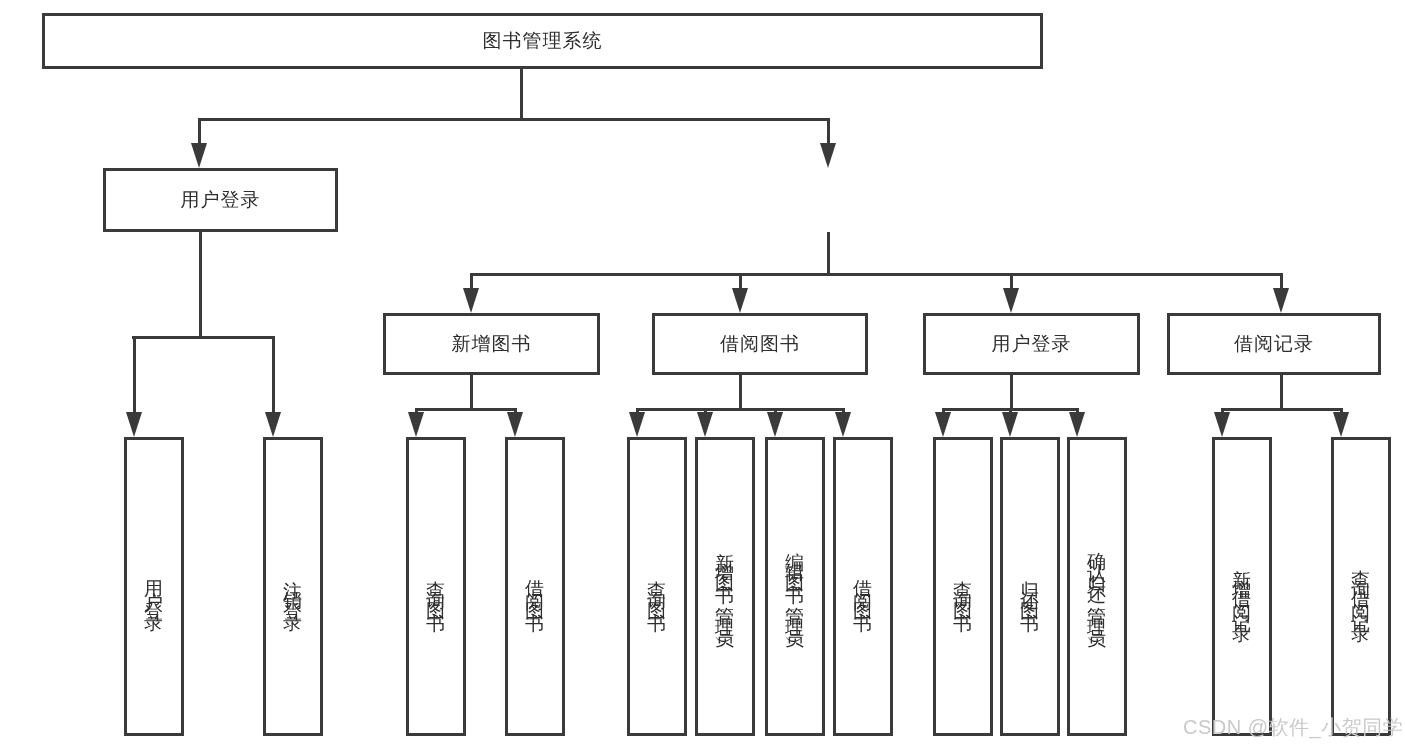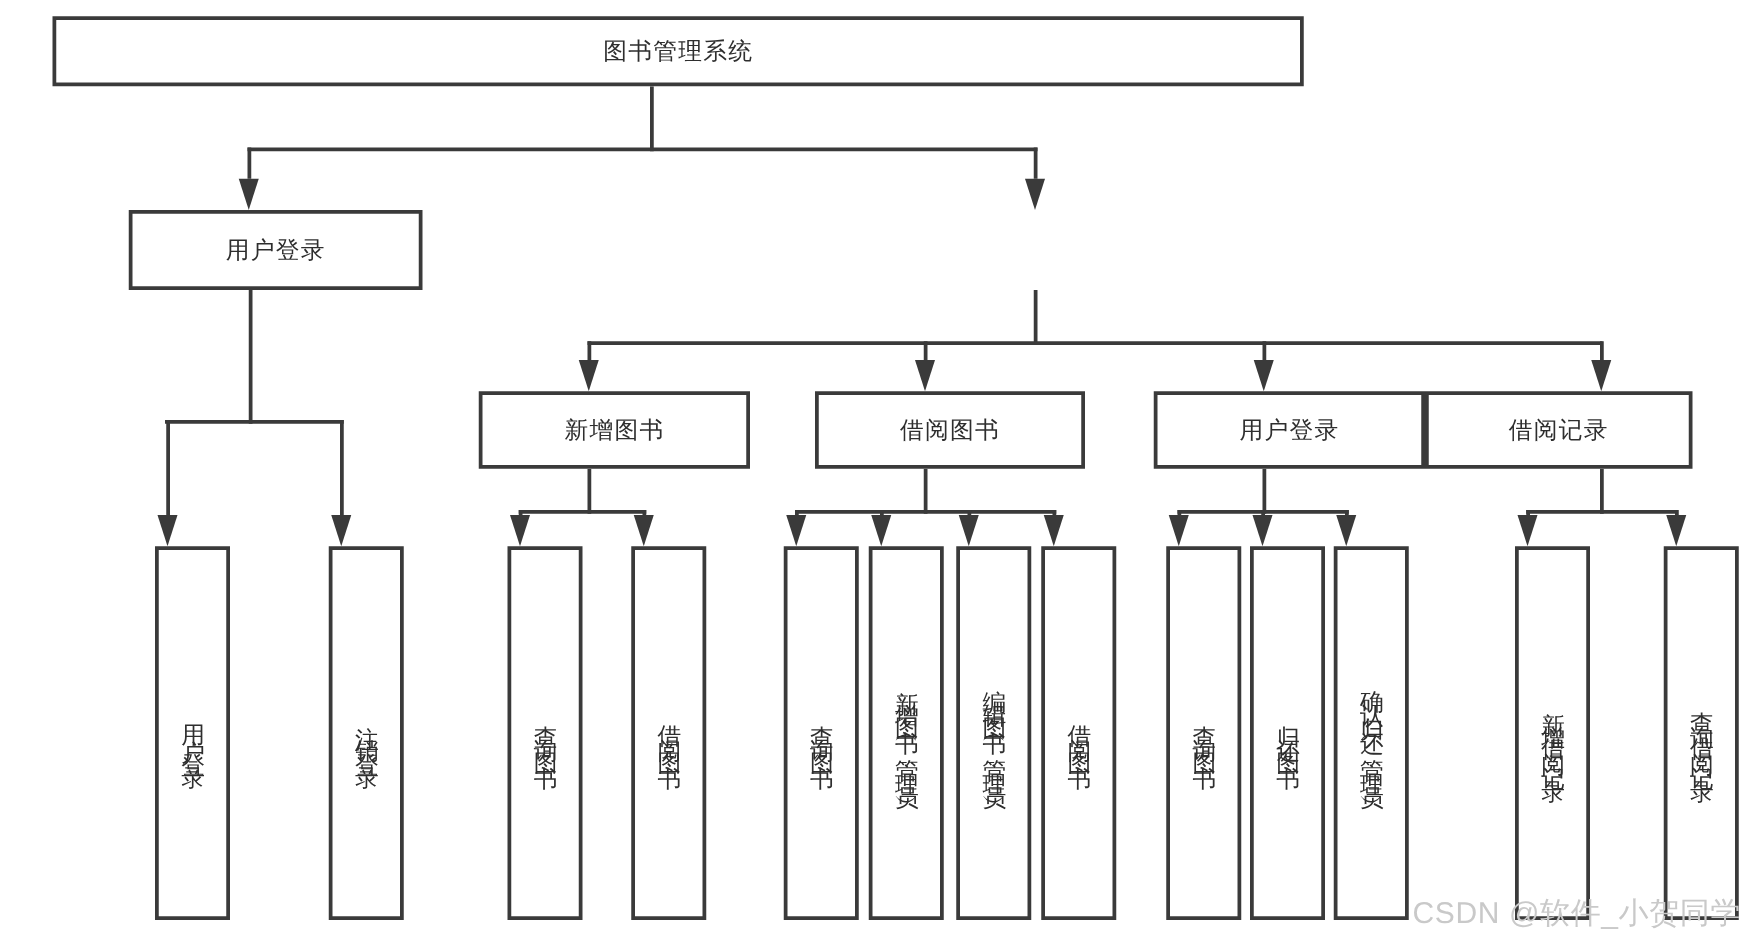--- a/index.html
+++ b/index.html
@@ -26,22 +26,22 @@
     letter-spacing:11px;line-height:1;font-size:19px;
   }
   .vl{position:absolute;width:3px;background:var(--line);}
   .hl{position:absolute;height:3px;background:var(--line);}
   .ar{
     position:absolute;width:0;height:0;
     border-left:8px solid transparent;border-right:8px solid transparent;
     border-top:25px solid var(--line);
   }
   #watermark{
-    position:absolute;left:1130px;top:714px;z-index:10;
-    color:var(--watermark);font-size:24px;letter-spacing:0.5px;
+    position:absolute;left:1183px;top:714px;z-index:10;
+    color:var(--watermark);font-size:20px;letter-spacing:0.5px;
     white-space:nowrap;
     text-align:right;
   }
 </style>
 </head>
 <body>
 
 <div id="canvas">
 
   <div class="vl" style="left:520px;top:69px;height:52px"></div>
@@ -113,21 +113,21 @@
 
   <div class="node" style="left:363px;top:313px;width:217px;height:62px">
     <span>新增图书</span>
   </div>
   <div class="node" style="left:632px;top:313px;width:216px;height:62px">
     <span>借阅图书</span>
   </div>
   <div class="node" style="left:903px;top:313px;width:217px;height:62px">
     <span>用户登录</span>
   </div>
-  <div class="node" style="left:1120px;top:313px;width:214px;height:62px">
+  <div class="node" style="left:1147px;top:313px;width:214px;height:62px">
     <span>借阅记录</span>
   </div>
 
   <div class="node leaf" style="left:104px">
     <span>用户登录</span>
   </div>
   <div class="node leaf" style="left:243px">
     <span>注销登录</span>
   </div>
   <div class="node leaf" style="left:386px">

